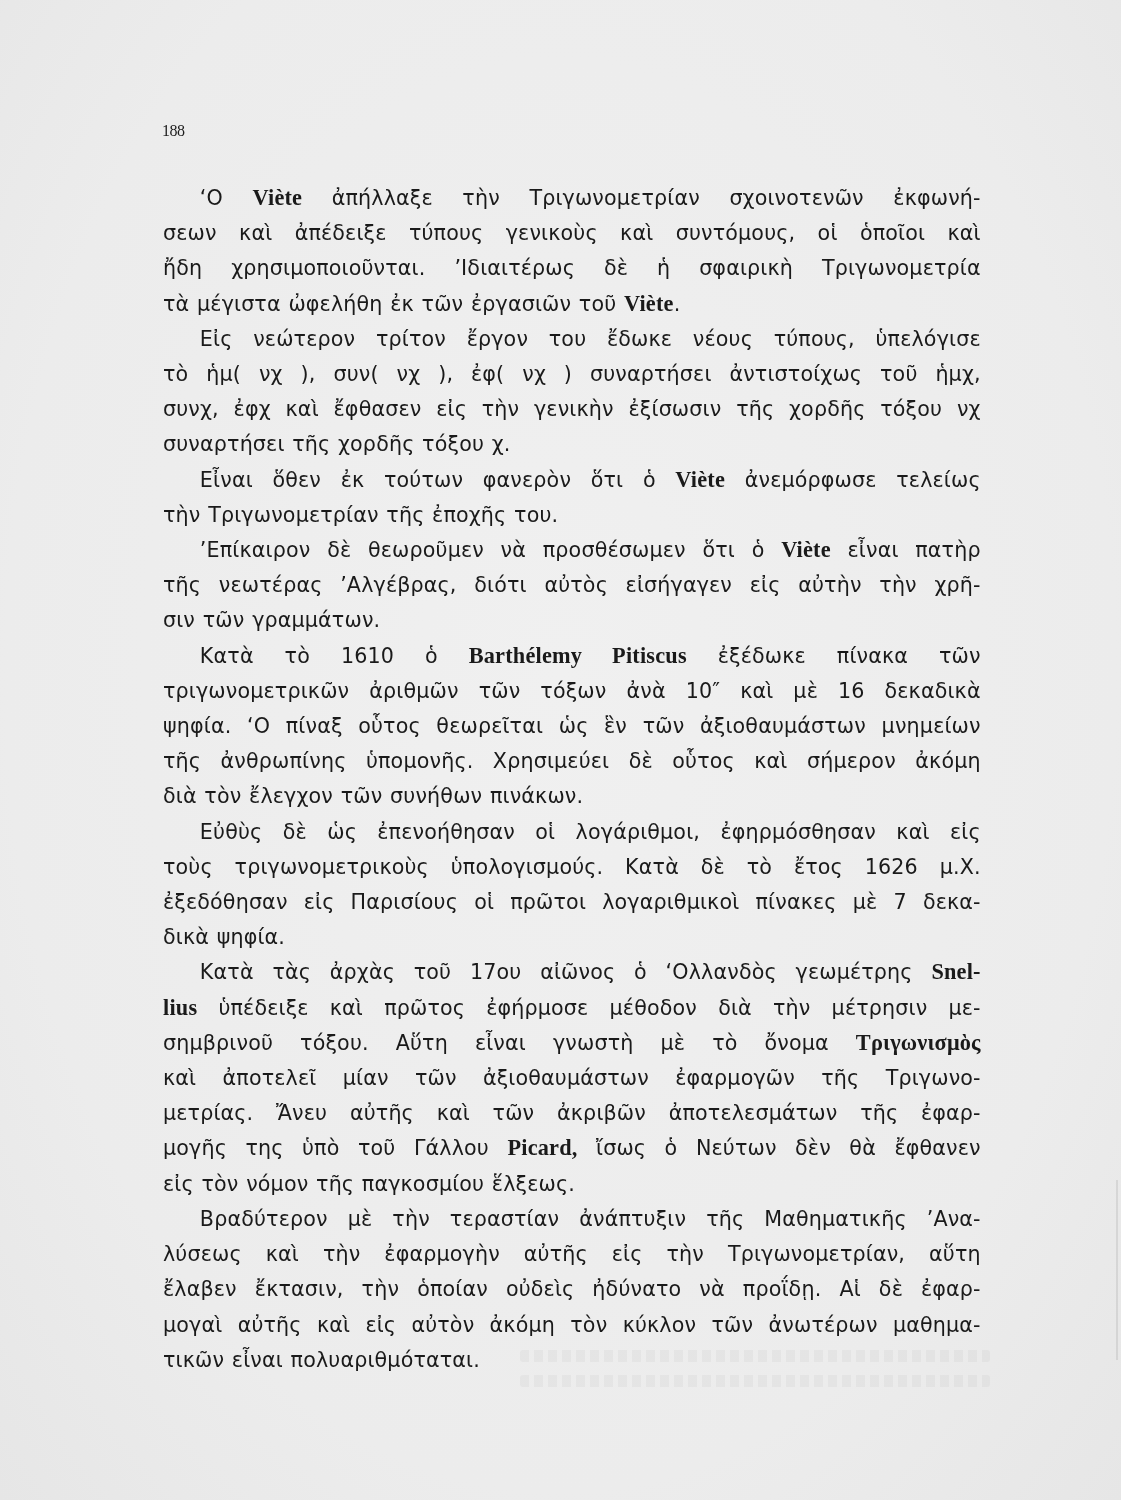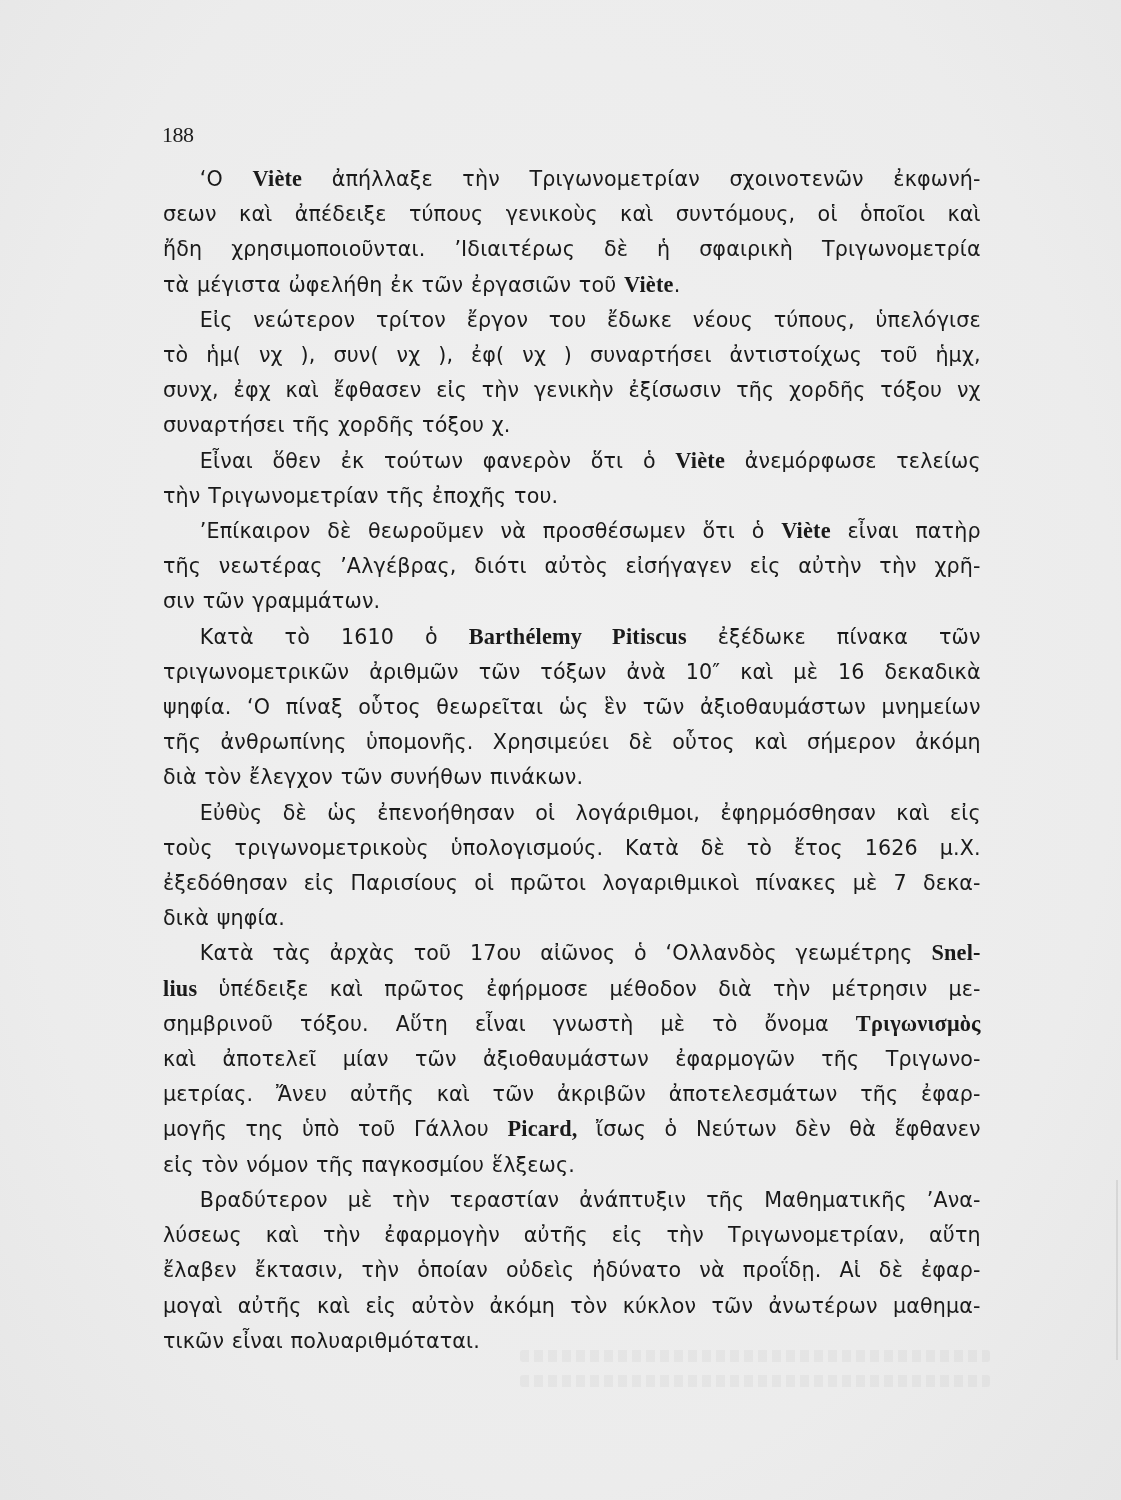--- a/index.html
+++ b/index.html
@@ -20,28 +20,28 @@
       left: 0; top: 0;
       width: 1121px;
       height: 1500px;
       background: radial-gradient(ellipse at 50% 45%, #f0f0f0 0%, #ececec 70%, #e6e6e6 100%);
     }
     .page-number {
       position: absolute;
       left: 162px;
       top: 122px;
       font-family: "Liberation Serif", serif;
-      font-size: 22px;
+      font-size: 16px;
       letter-spacing: -0.5px;
       color: #1c1c1c;
     }
     .text-block {
       position: absolute;
       left: 163px;
-      top: 161px;
+      top: 180px;
       width: 818px;
     }
     .para {
       margin: 0;
       font-family: "DejaVu Sans", sans-serif;
       font-size: 21.3px;
       line-height: 35.2px;
       text-align: justify;
       text-indent: 38px;
       letter-spacing: 0.15px;

